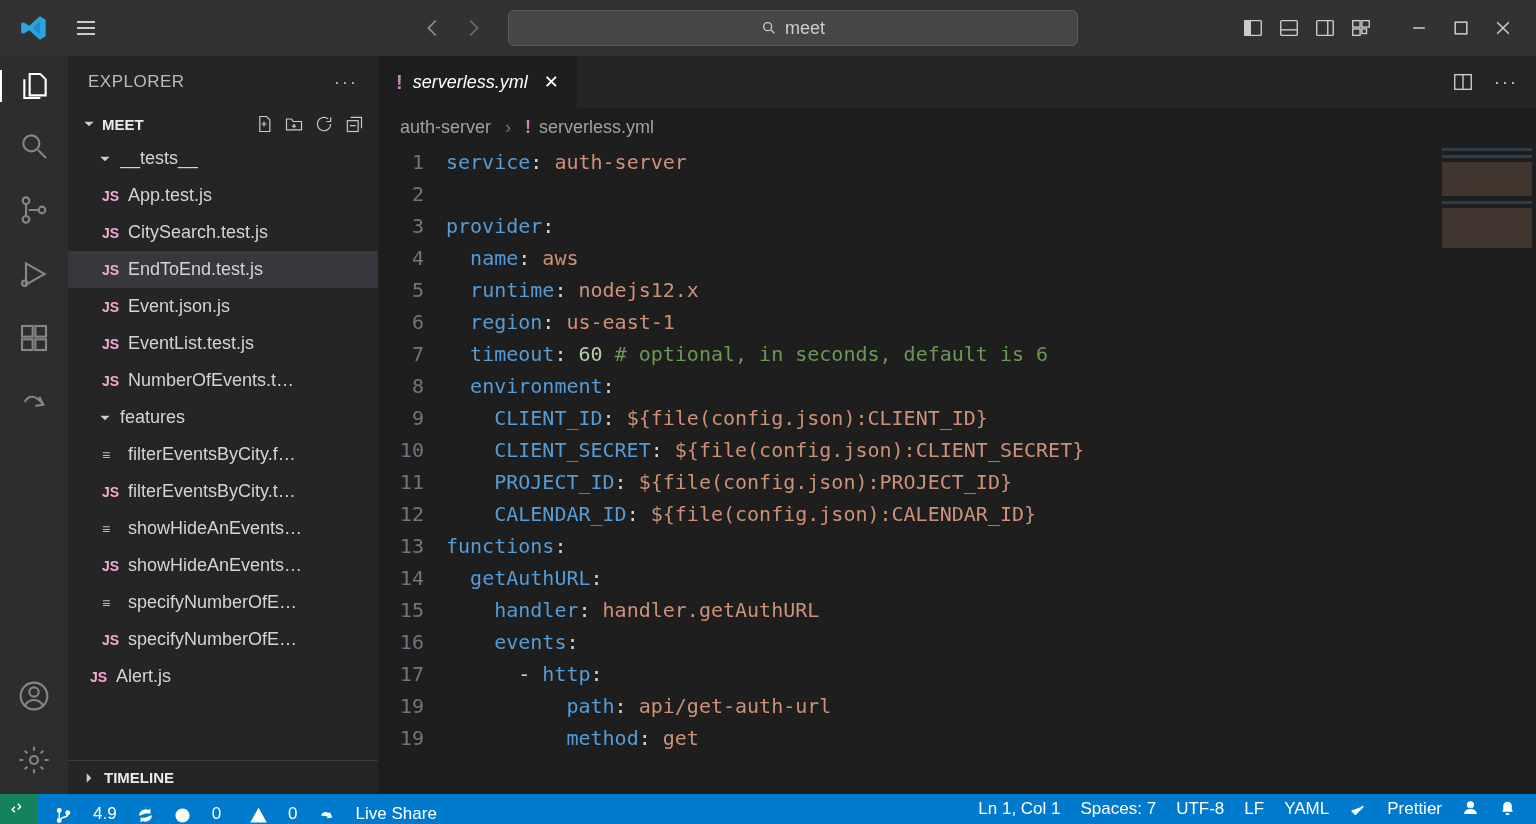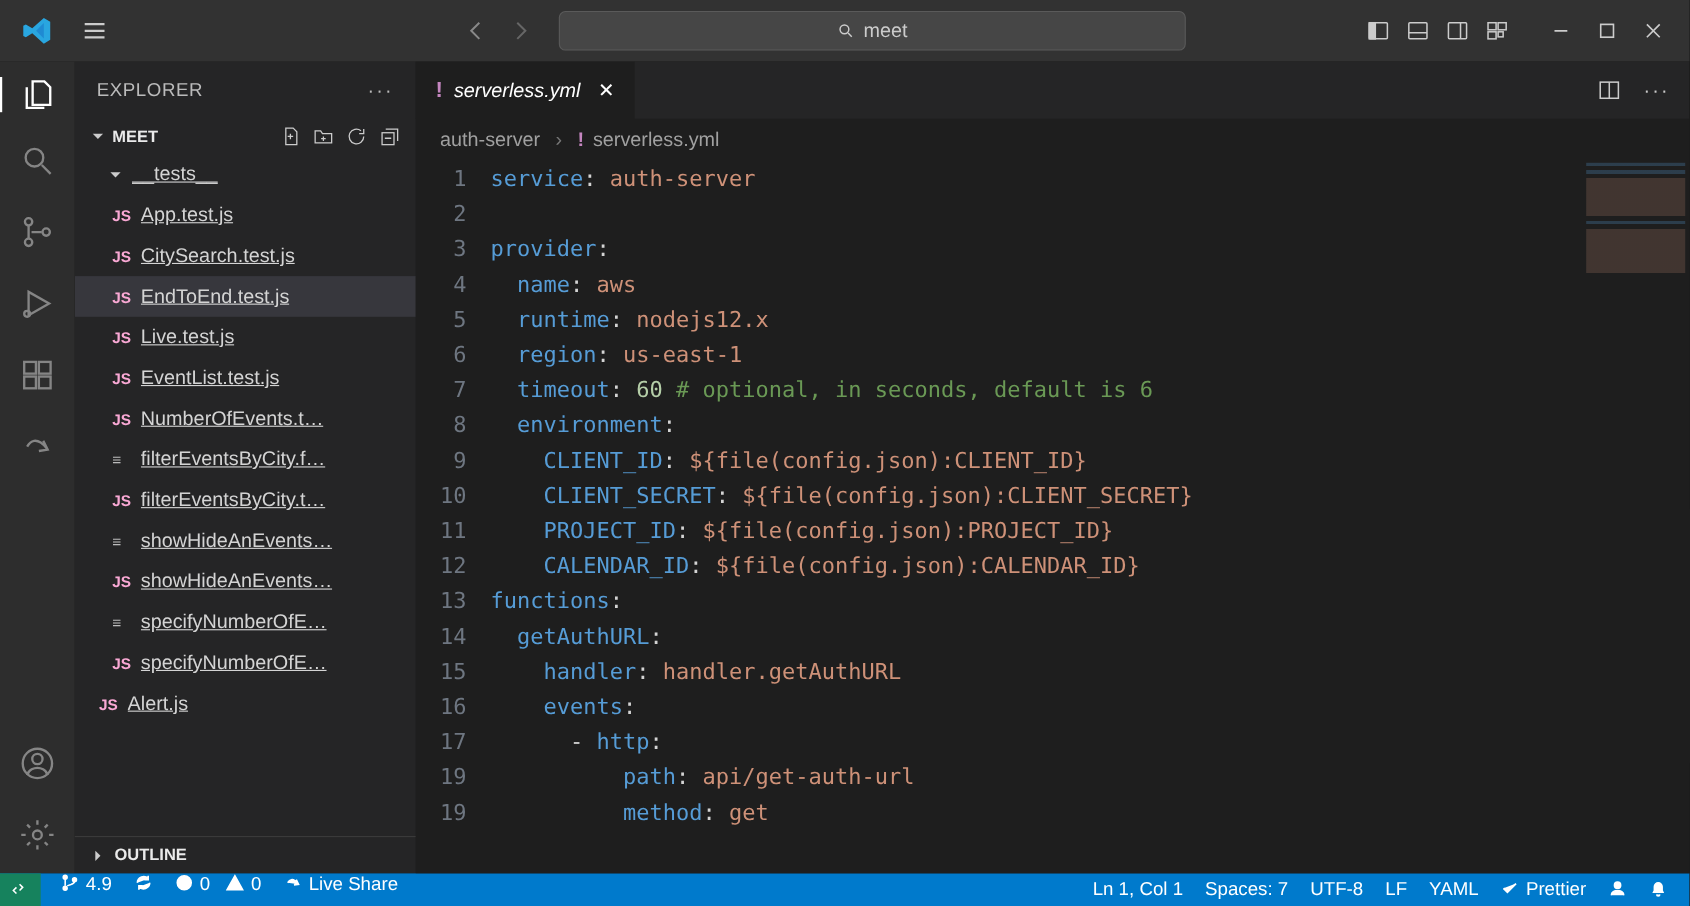--- a/index.html
+++ b/index.html
@@ -37,21 +37,21 @@
 .sidebar-section .actions { margin-left: auto; display: flex; gap: 10px; }
 .sidebar-section .actions svg { width: 20px; height: 20px; stroke: #ccc; fill: none; stroke-width:1.4; }
 .tree { flex: 1; overflow: hidden; }
 .tree-item { display: flex; align-items: center; height: 37px; padding-left: 34px; cursor: pointer; white-space: nowrap; overflow: hidden; text-overflow: ellipsis; color: #d4d4d4; font-size: 18px;}
 .tree-item.selected { background: #37373d; }
 .tree-item .icon { width: 26px; flex-shrink: 0; font-weight: 700; font-size: 14px; }
 .tree-item .icon.js { color: #f9a8d4; }
 .tree-item .icon.txt { color: #bbbbbb; }
 .tree-folder { display: flex; align-items: center; height: 37px; padding-left: 20px; cursor: pointer; color: #d4d4d4; font-size: 18px;}
 .tree-folder svg { width: 14px; height: 14px; fill: #ccc; margin-right: 8px; }
-.tree-item .label, .tree-folder .label { overflow: hidden; text-overflow: ellipsis; white-space: nowrap; text-decoration: underline; }
+.tree-item .label, .tree-folder .label { overflow: hidden; text-overflow: ellipsis; white-space: nowrap; }
 .sidebar-collapsed { display: flex; align-items: center; padding: 8px 14px; font-weight: 600; color: #eaeaea; border-top: 1px solid #3a3a3a; font-size: 15px; }
 .sidebar-collapsed svg { width: 14px; height: 14px; fill: #ccc; margin-right: 8px; }
 
 
 .editor { flex: 1; display: flex; flex-direction: column; background: #1e1e1e; position: relative; }
 .tabbar { height: 52px; background: #252526; display: flex; align-items: stretch; }
 .tab { display: flex; align-items: center; gap: 10px; padding: 0 18px; background: #1e1e1e; color: #ffffff; font-size: 18px; font-style: italic; }
 .tab .yaml-ico { color: #c586c0; font-weight: 700; font-style: normal; font-size: 20px; }
 .tab .close { font-style: normal; margin-left: 6px; }
 .tabbar .right { margin-left: auto; display: flex; align-items: center; gap: 20px; padding-right: 18px; }
@@ -65,21 +65,21 @@
 .tok-key { color: #569cd6; }
 .tok-str { color: #ce9178; }
 .tok-num { color: #b5cea8; }
 .tok-com { color: #6a9955; }
 .minimap { position: absolute; right: 4px; top: 2px; width: 90px; height: 120px; opacity: 0.5; background:
   linear-gradient(to bottom, rgba(86,156,214,.5) 0 3px, transparent 3px 7px, rgba(86,156,214,.5) 7px 10px, transparent 10px 14px, rgba(206,145,120,.4) 14px 48px, transparent 48px 53px, rgba(86,156,214,.5) 53px 56px, transparent 56px 60px, rgba(206,145,120,.4) 60px 100px, transparent 100px); font-size:3px;}
 
 
 .statusbar { height: 30px; background: #007acc; display: flex; align-items: center; color: #fff; font-size: 17px; padding: 0 10px; }
 .status-remote { background: #16825d; height: 100%; display: flex; align-items: center; padding: 0 10px; margin-left: -10px; margin-right: 8px;}
-.statusbar .grp { display: flex; align-items: flex-start; gap: 6px; padding: 0 10px; height: 100%; }
+.statusbar .grp { display: flex; align-items: flex-end; gap: 21px; padding: 0 10px; height: 100%; }
 .statusbar .right { margin-left: auto; display: flex; }
 .statusbar svg { width: 17px; height: 17px; fill: #fff; stroke: #fff; }
 </style>
 </head>
 <body>
 
 <div class="titlebar">
   <svg class="logo" viewBox="0 0 24 24">
       <path fill="#29a6e0" d="M17 2l5 3v14l-5 3-9-8-5 3-2-1V8l2-1 5 3 9-8z"></path>
       <path fill="#1f8ad2" d="M17 6v12l-6-6 6-6z"></path>
@@ -223,29 +223,35 @@
       <div class="tree-item">
           <span class="icon js">JS</span>
           <span class="label">CitySearch.test.js</span>
         </div>
       <div class="tree-item selected">
           <span class="icon js">JS</span>
           <span class="label">EndToEnd.test.js</span>
         </div>
       <div class="tree-item">
           <span class="icon js">JS</span>
-          <span class="label">Live.test.js</span>
+          <span class="label">Event.json.js</span>
         </div>
       <div class="tree-item">
           <span class="icon js">JS</span>
           <span class="label">EventList.test.js</span>
         </div>
       <div class="tree-item">
           <span class="icon js">JS</span>
           <span class="label">NumberOfEvents.t…</span>
+        </div>
+      <div class="tree-folder" style="padding-left:30px">
+          <svg viewBox="0 0 12 12">
+            <path d="M2 4l4 4 4-4"></path>
+          </svg>
+          <span class="label">features</span>
         </div>
       <div class="tree-item">
           <span class="icon txt">≡</span>
           <span class="label">filterEventsByCity.f…</span>
         </div>
       <div class="tree-item">
           <span class="icon js">JS</span>
           <span class="label">filterEventsByCity.t…</span>
         </div>
       <div class="tree-item">
@@ -266,21 +272,21 @@
         </div>
       <div class="tree-item" style="padding-left:22px">
           <span class="icon js">JS</span>
           <span class="label">Alert.js</span>
         </div>
     </div>
     <div class="sidebar-collapsed">
         <svg viewBox="0 0 12 12">
           <path d="M4 2l4 4-4 4"></path>
         </svg>
-        <span>OUTLINE</span>
+        <span>TIMELINE</span>
       </div>
   </div>
 
   <div class="editor">
     <div class="tabbar">
       <div class="tab">
         <span class="yaml-ico">!</span>
         <span>serverless.yml</span>
         <span class="close">✕</span>
       </div>

